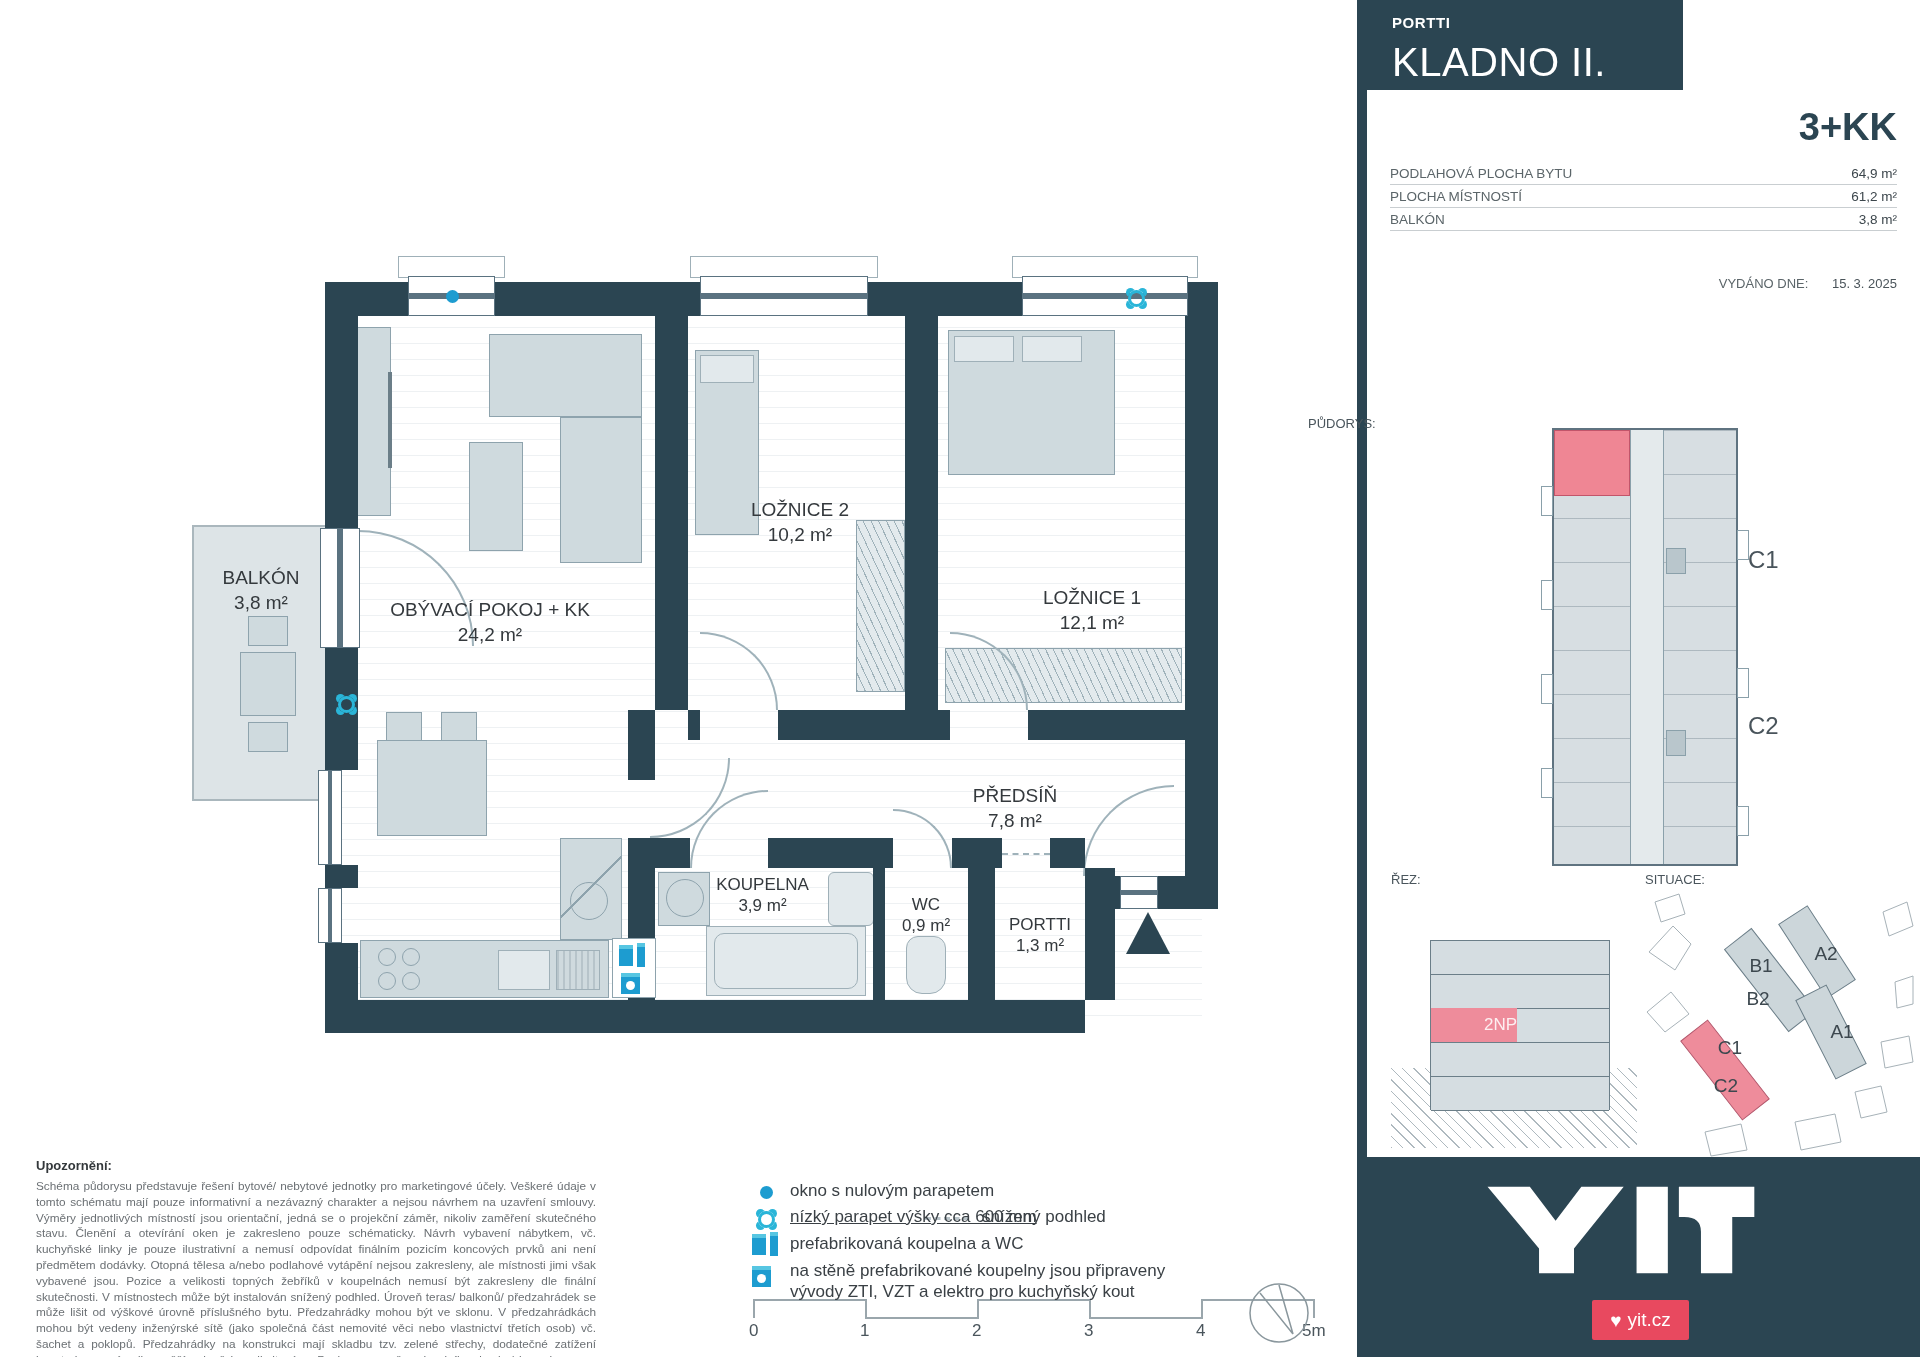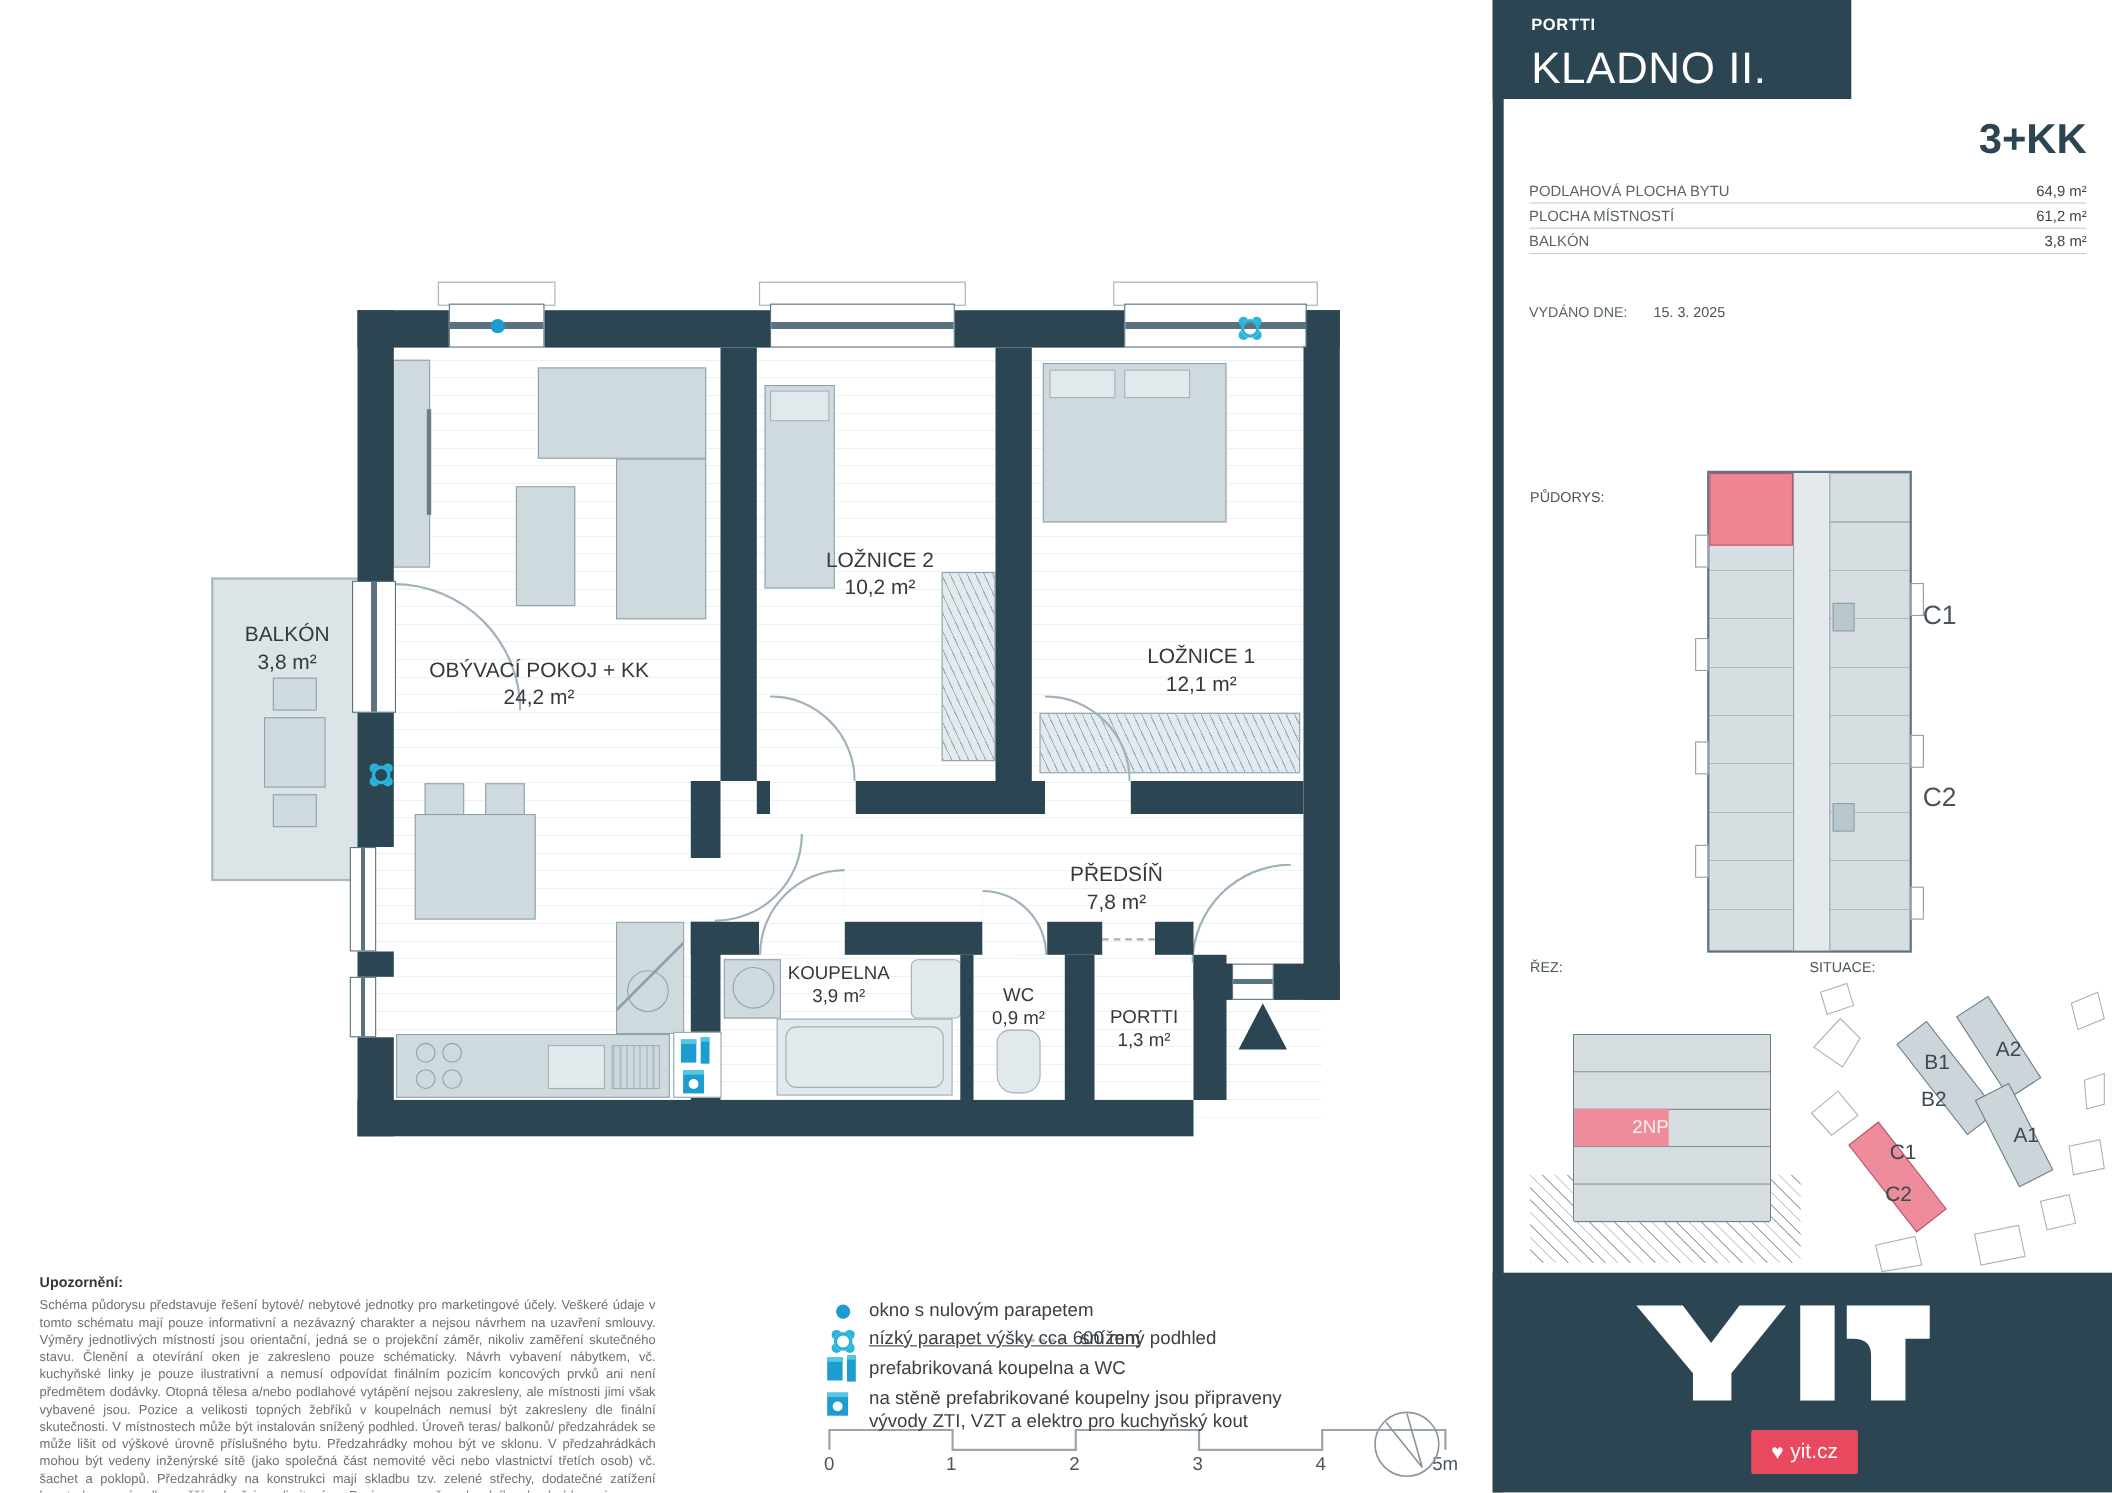--- a/index.html
+++ b/index.html
@@ -52,21 +52,21 @@
   .proj{position:absolute;left:35px;top:14px;font-size:15px;font-weight:bold;letter-spacing:.6px;}
   .loc{position:absolute;left:35px;top:40px;font-size:40px;font-weight:300;letter-spacing:.5px;}
   .bytl{position:absolute;left:22px;top:14px;font-size:15px;font-weight:bold;}
   .bytn{position:absolute;left:22px;top:38px;font-size:31px;font-weight:bold;}
   .dispo{position:absolute;left:1390px;top:106px;width:507px;text-align:right;
          font-size:38px;font-weight:bold;color:#2b4552;}
   .sumtable{position:absolute;left:1390px;top:162px;width:507px;}
   .sumrow{display:flex;justify-content:space-between;border-bottom:1px solid #c9ced1;
           padding:4px 0 3px 0;font-size:13.5px;}
   .sumrow .l{color:#5b6569;} .sumrow .v{color:#3c464c;}
-  .issued{position:absolute;left:1390px;top:276px;width:507px;font-size:13px;color:#5b6569;}
+  .issued{position:absolute;left:1390px;top:276px;width:507px;text-align:right;font-size:13px;color:#5b6569;}
   .issued .d{margin-left:20px;color:#4a545a;}
   .seclab{position:absolute;font-size:13px;color:#4a555c;}
   .mini-bld{position:absolute;left:1552px;top:428px;width:186px;height:438px;box-sizing:border-box;
      border:2px solid #5f7380;
      background:repeating-linear-gradient(180deg,rgba(95,115,128,.35) 0 1px,transparent 1px 44px),#d7dee2;}
   .mini-corr{position:absolute;left:76px;top:0;width:32px;height:100%;background:#e4eaec;
      border-left:1px solid #8aa0aa;border-right:1px solid #8aa0aa;}
   .mini-red{position:absolute;left:0;top:0;width:76px;height:66px;background:#ef8694;border:1px solid #c2556a;box-sizing:border-box;}
   .nub{position:absolute;width:12px;height:30px;background:#fff;border:1px solid #8aa0aa;box-sizing:border-box;}
   .stair{position:absolute;width:20px;height:26px;background:#b9c6cc;border:1px solid #8aa0aa;box-sizing:border-box;}
@@ -288,21 +288,21 @@
     <div class="sumrow">
       <span class="l">BALKÓN</span>
       <span class="v">3,8 m²</span>
       </div>
   </div>
   <div class="issued">
     <span>VYDÁNO DNE:</span>
     <span class="d">15. 3. 2025</span>
   </div>
 
-  <div class="seclab" style="left:1391px;top:416px;margin-top:28px;">PŮDORYS:</div>
+  <div class="seclab" style="left:1308px;top:416px;">PŮDORYS:</div>
   <div class="mini-bld">
     <div class="mini-corr"></div>
     <div class="mini-red"></div>
     <div class="nub" style="left:-13px;top:56px;"></div>
     <div class="nub" style="left:-13px;top:150px;"></div>
     <div class="nub" style="left:-13px;top:244px;"></div>
     <div class="nub" style="left:-13px;top:338px;"></div>
     <div class="nub" style="left:183px;top:100px;"></div>
     <div class="nub" style="left:183px;top:238px;"></div>
     <div class="nub" style="left:183px;top:376px;"></div>

